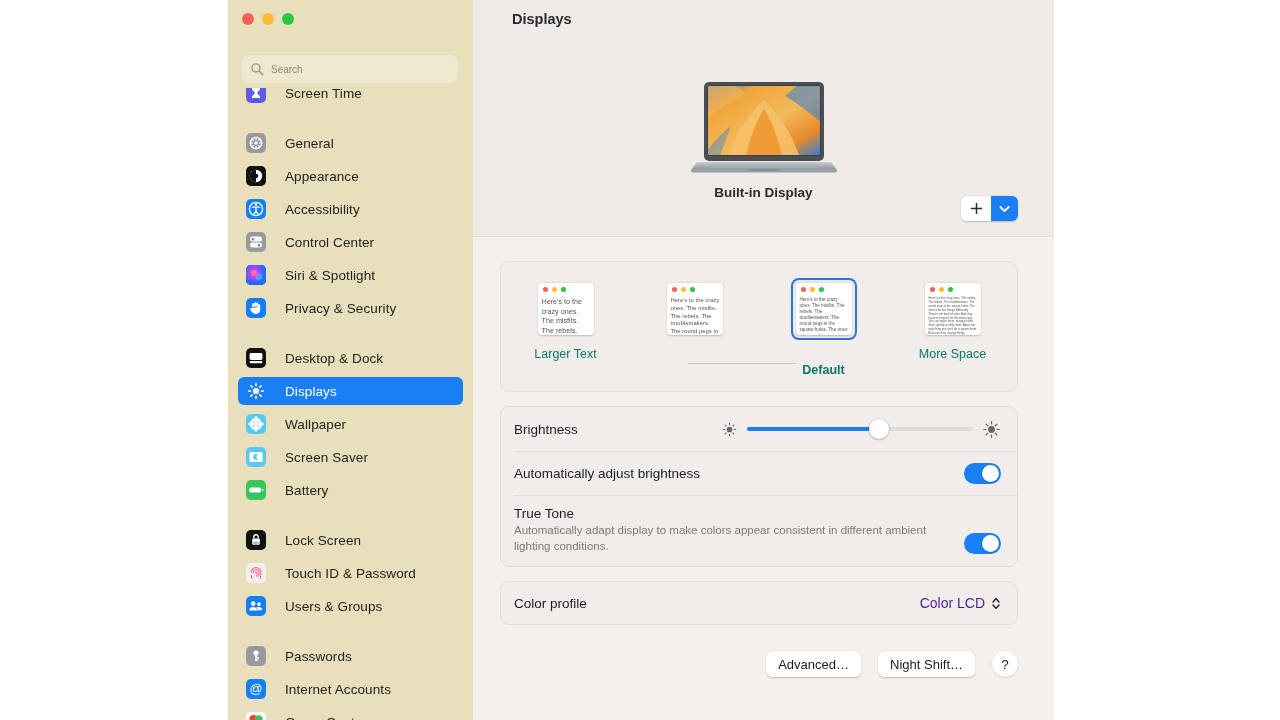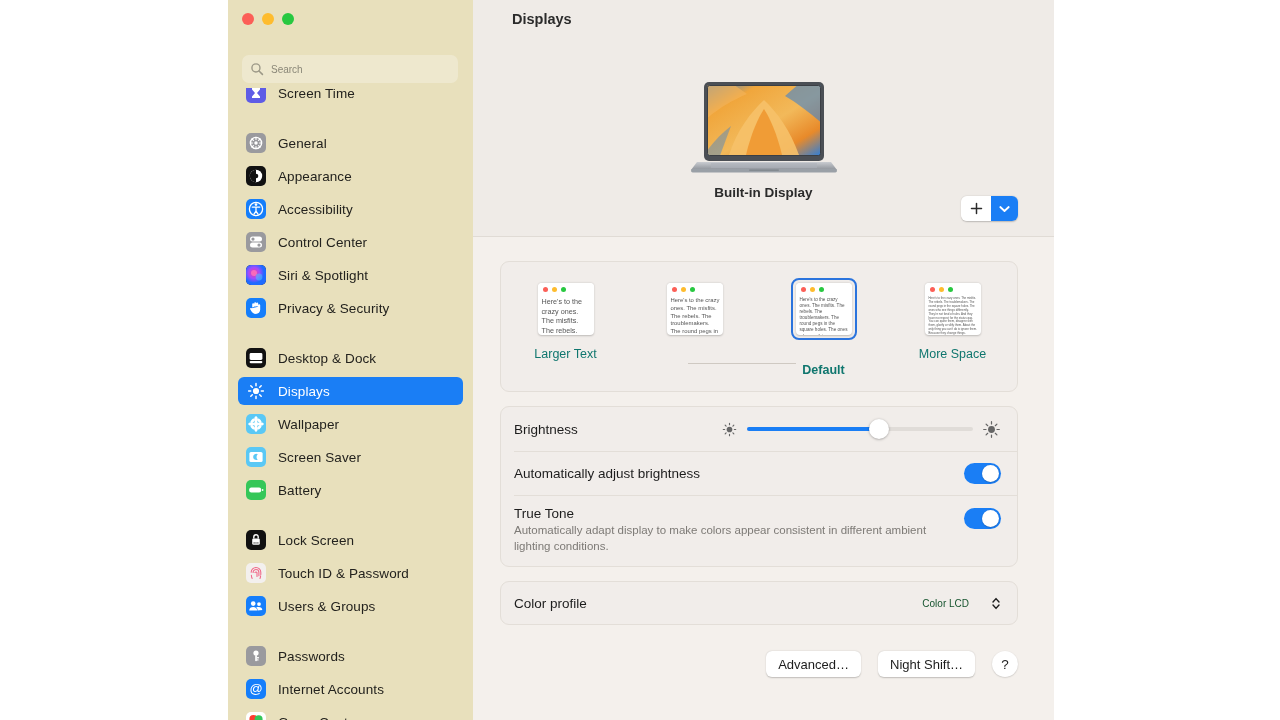--- a/index.html
+++ b/index.html
@@ -53,21 +53,21 @@
 
   #nav-scroll {
     position: absolute; left: 0; top: 88px; width: 245px; height: 632px;
     overflow: hidden;
   }
   #nav-inner { padding-top: 0; }
 
   .nav-group { padding: 0 10px; }
   .nav-gap { height: 17px; }
   .nav-item {
-    display: flex; align-items: center; gap: 12px;
+    display: flex; align-items: center; gap: 19px;
     height: 28px; padding: 0 8px; margin-bottom: 5px;
     border-radius: 6px;
     cursor: default;
   }
   .nav-item.selected { background: #1a7ef5; }
   .nav-item.selected .nav-label { color: #fff; }
   .nav-label {
     font-size: 13.5px; color: #23221e; letter-spacing: .1px;
     white-space: nowrap;
   }
@@ -221,21 +221,21 @@
   .toggle i {
     position: absolute; top: 2px; left: 18px;
     width: 17px; height: 17px; border-radius: 50%;
     background: #fff; box-shadow: 0 .5px 1.5px rgba(0,0,0,.3);
     display: block;
   }
 
   
   #color-profile-card .row { min-height: 42px; }
   #color-profile-value {
-    font-size: 10px; color: #14532d; margin-right: 22px;
+    font-size: 14px; color: #4c1d95; margin-right: 6px;
   }
   #color-profile-control {
     display: flex; align-items: center; cursor: default;
   }
 
   
   #footer {
     display: flex; justify-content: flex-end; align-items: center;
     gap: 17px; margin-top: 26px;
   }
@@ -644,21 +644,21 @@
         </div>
 
         <div class="row">
           <span class="row-label">Automatically adjust brightness</span>
           <span class="spacer"></span>
           <span class="toggle">
               <i></i>
             </span>
         </div>
 
-        <div class="row" style="padding-top:11px;padding-bottom:12px;align-items:flex-start;">
+        <div class="row" style="padding-top:11px;padding-bottom:12px;align-items:flex-end;">
           <div>
             <div class="row-label">True Tone</div>
             <div class="row-sub">Automatically adapt display to make colors appear consistent in different ambient lighting conditions.</div>
           </div>
           <span class="spacer"></span>
           <span class="toggle" style="margin-top:2px;">
               <i></i>
             </span>
         </div>
 

